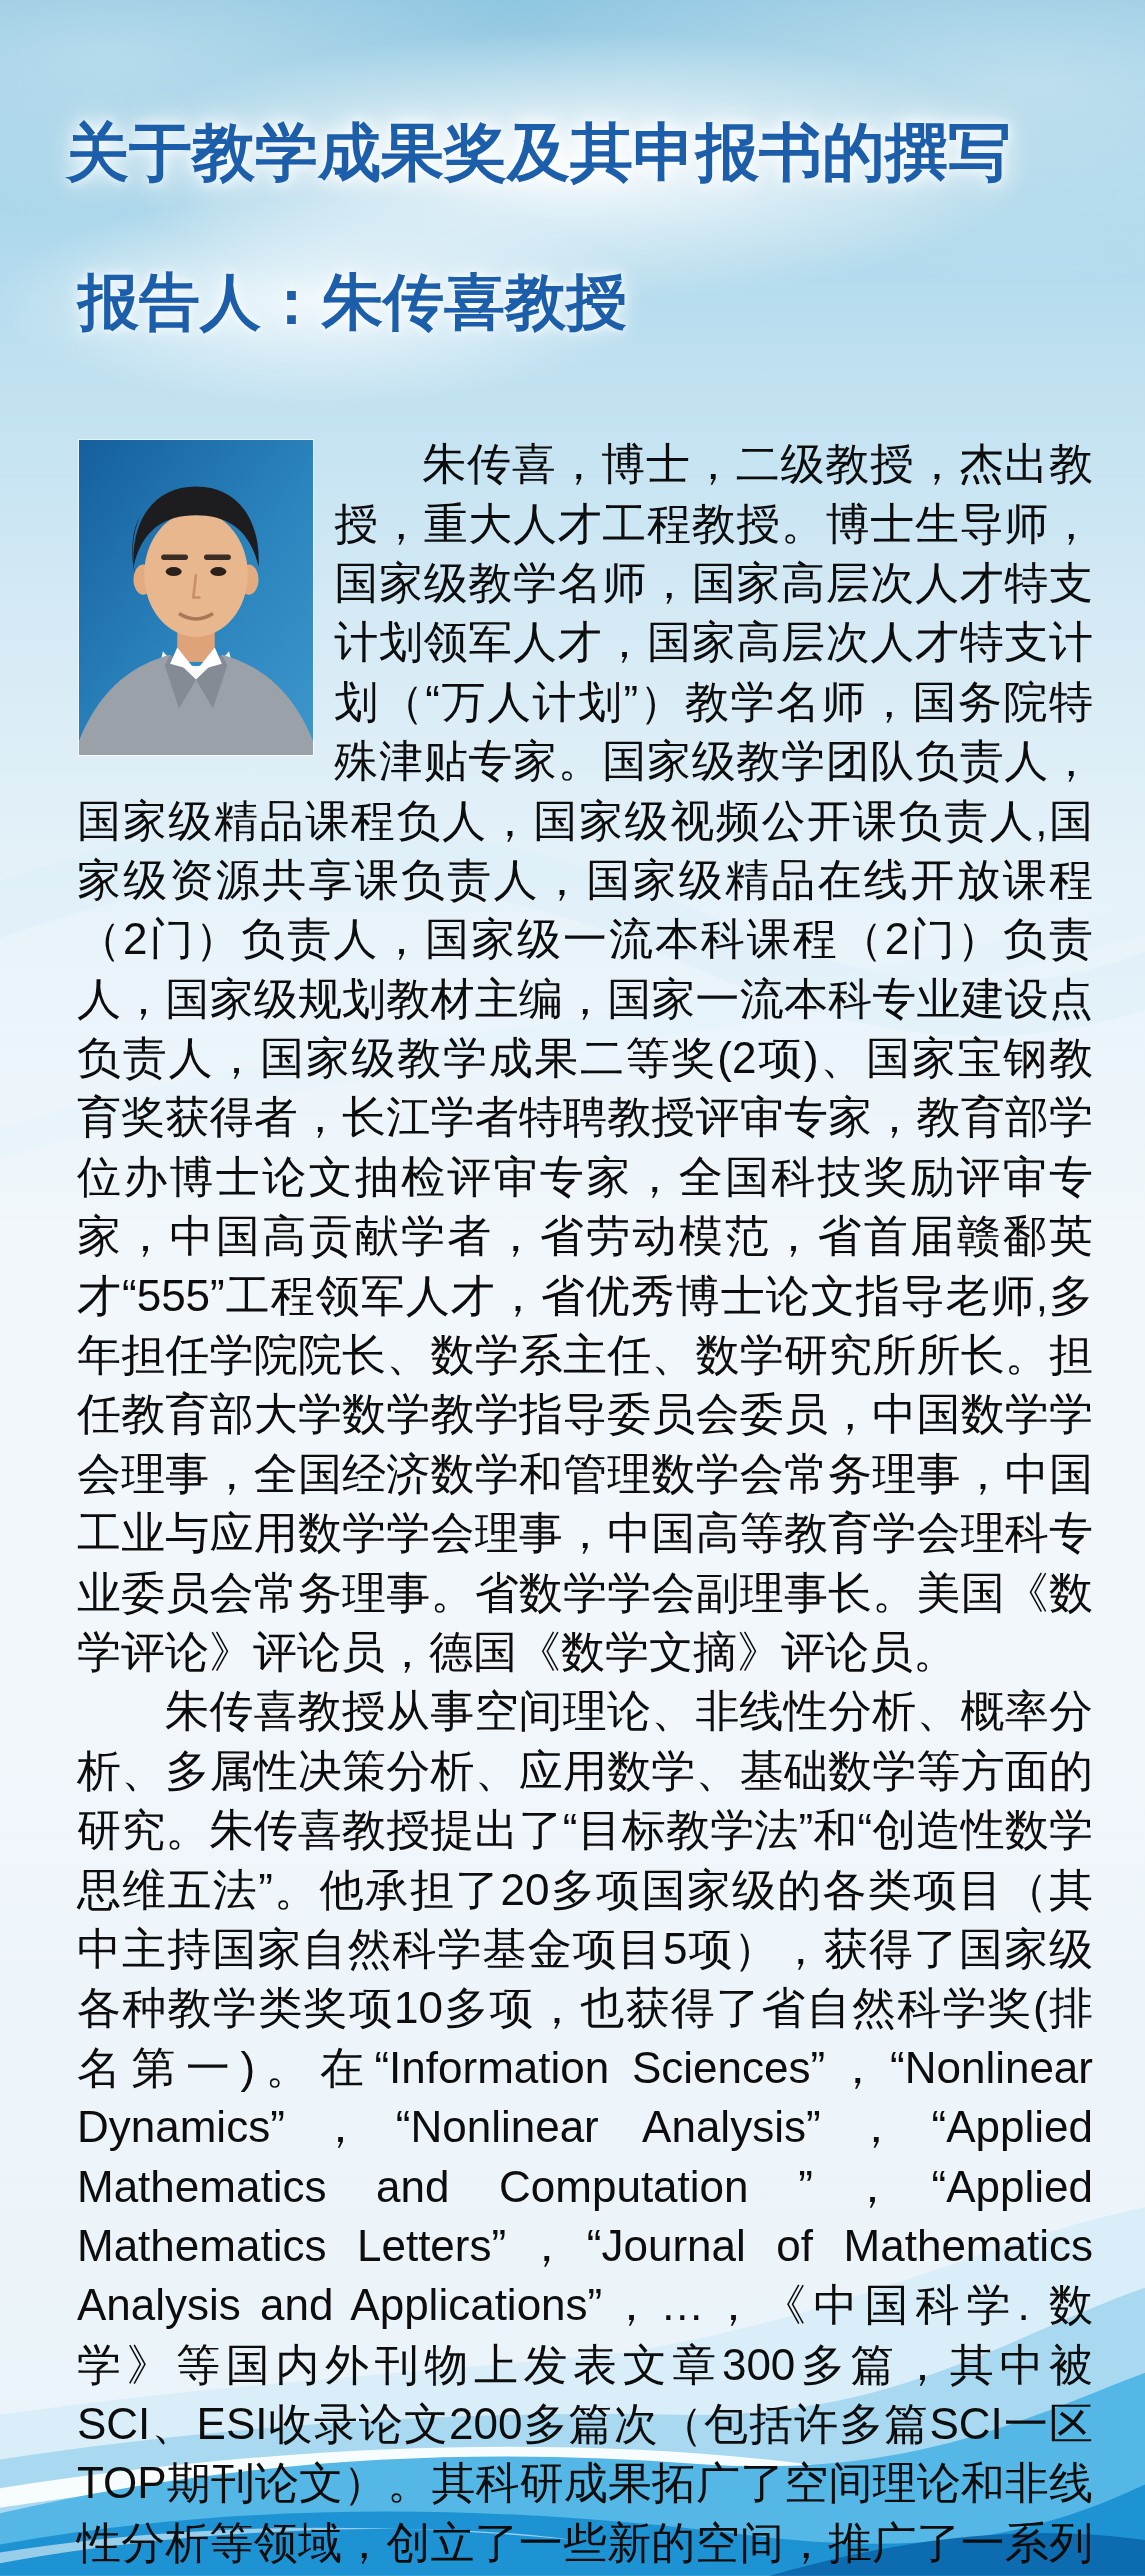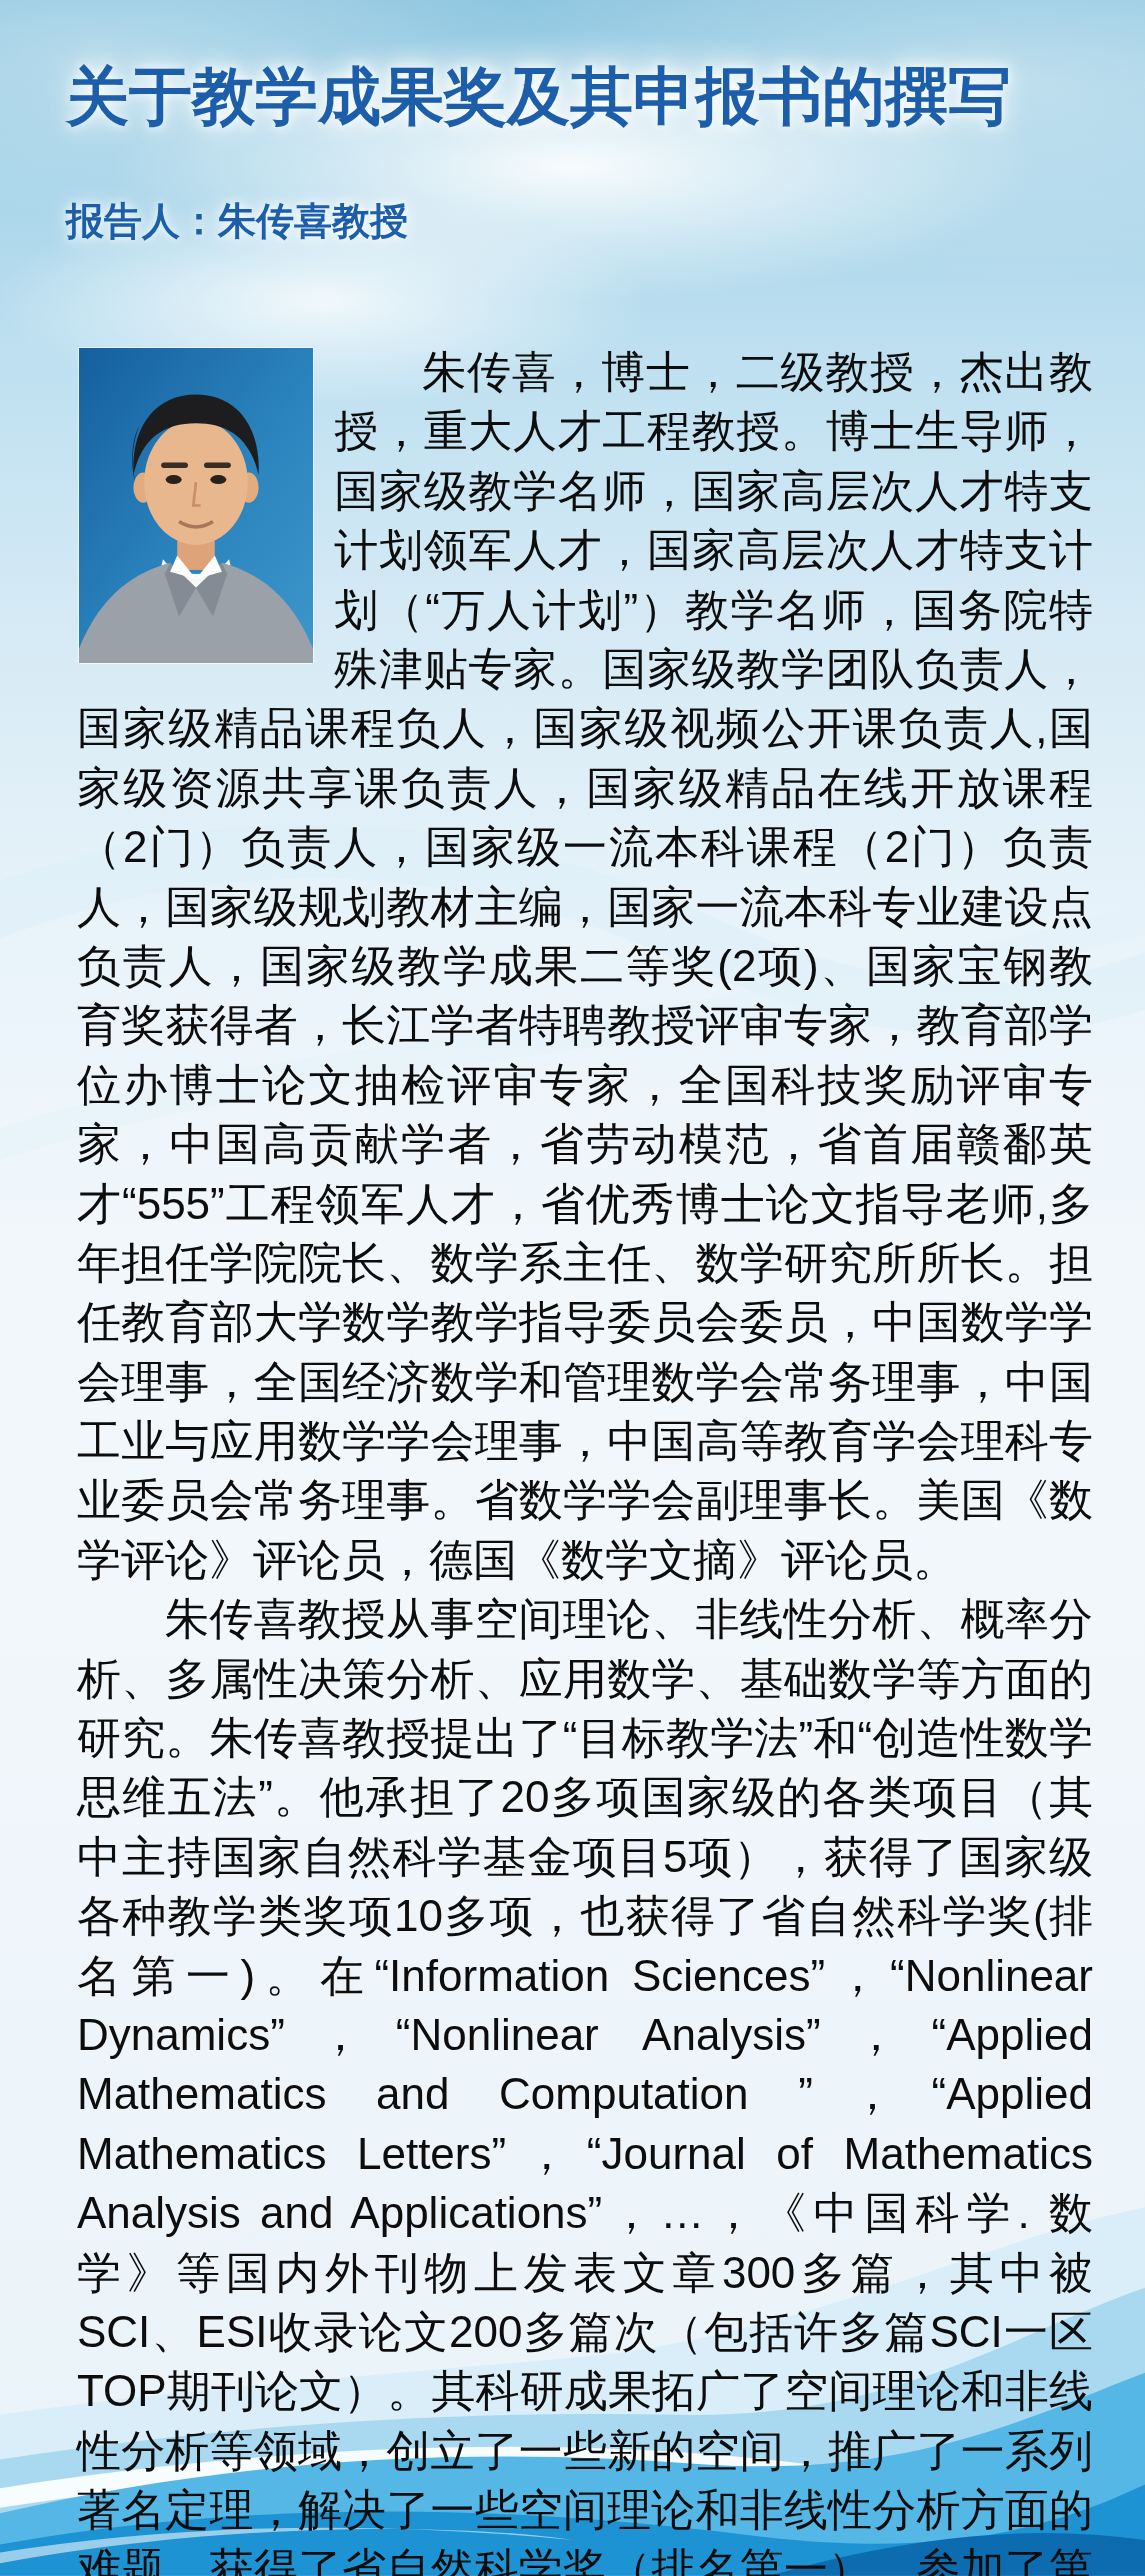--- a/index.html
+++ b/index.html
@@ -13,29 +13,29 @@
       radial-gradient(ellipse 644px 188px at 573px 166px, rgba(255,255,255,.92), rgba(255,255,255,0) 72%),
       radial-gradient(ellipse 465px 152px at 322px 300px, rgba(255,255,255,.8), rgba(255,255,255,0) 70%),
       radial-gradient(ellipse 805px 286px at 1029px 81px, rgba(255,255,255,.35), rgba(255,255,255,0) 70%),
       radial-gradient(ellipse 626px 233px at 107px 54px, rgba(255,255,255,.30), rgba(255,255,255,0) 70%),
       linear-gradient(180deg,#8ec6e0 0%,#a5d3e8 6%,#bcdff0 13%,#d5eaf5 24%,#e8f3fa 36%,#f1f7fb 48%,#f2f7fb 62%,#eef5fa 78%,#e9f3f9 100%);
   }
   .decor{position:absolute;left:0;top:752px;z-index:0;}
   .waves{position:absolute;left:0;bottom:0;z-index:0;display:block;}
   .content{position:relative;z-index:1;}
   .title{
-    margin:0;padding:63px 36px 0 66px;
+    margin:0;padding:119px 36px 0 66px;
     font-size:63px;line-height:1.05;font-weight:900;
     color:#1c5ea9;letter-spacing:0;
     text-shadow:0 0 10.7px rgba(255,255,255,.95),0 0 23px rgba(255,255,255,.85),0 0 36px rgba(255,255,255,.7);
     white-space:nowrap;
   }
   .presenter{
-    margin:0;padding:73px 0 0 66px;
-    font-size:38px;line-height:1.05;font-weight:900;
+    margin:12px;padding:73px 0 0 66px;
+    font-size:61px;line-height:1.05;font-weight:900;
     color:#1c5ea9;
     text-shadow:0 0 9px rgba(255,255,255,.95),0 0 21.5px rgba(255,255,255,.8);
     white-space:nowrap;
   }
   .bio{
     margin:100px 52px 0 77px;
     font-size:44px;line-height:1.35;
     color:#0d0d0d;text-align:justify;
   }
   .bio p{margin:0;text-indent:2em;}

